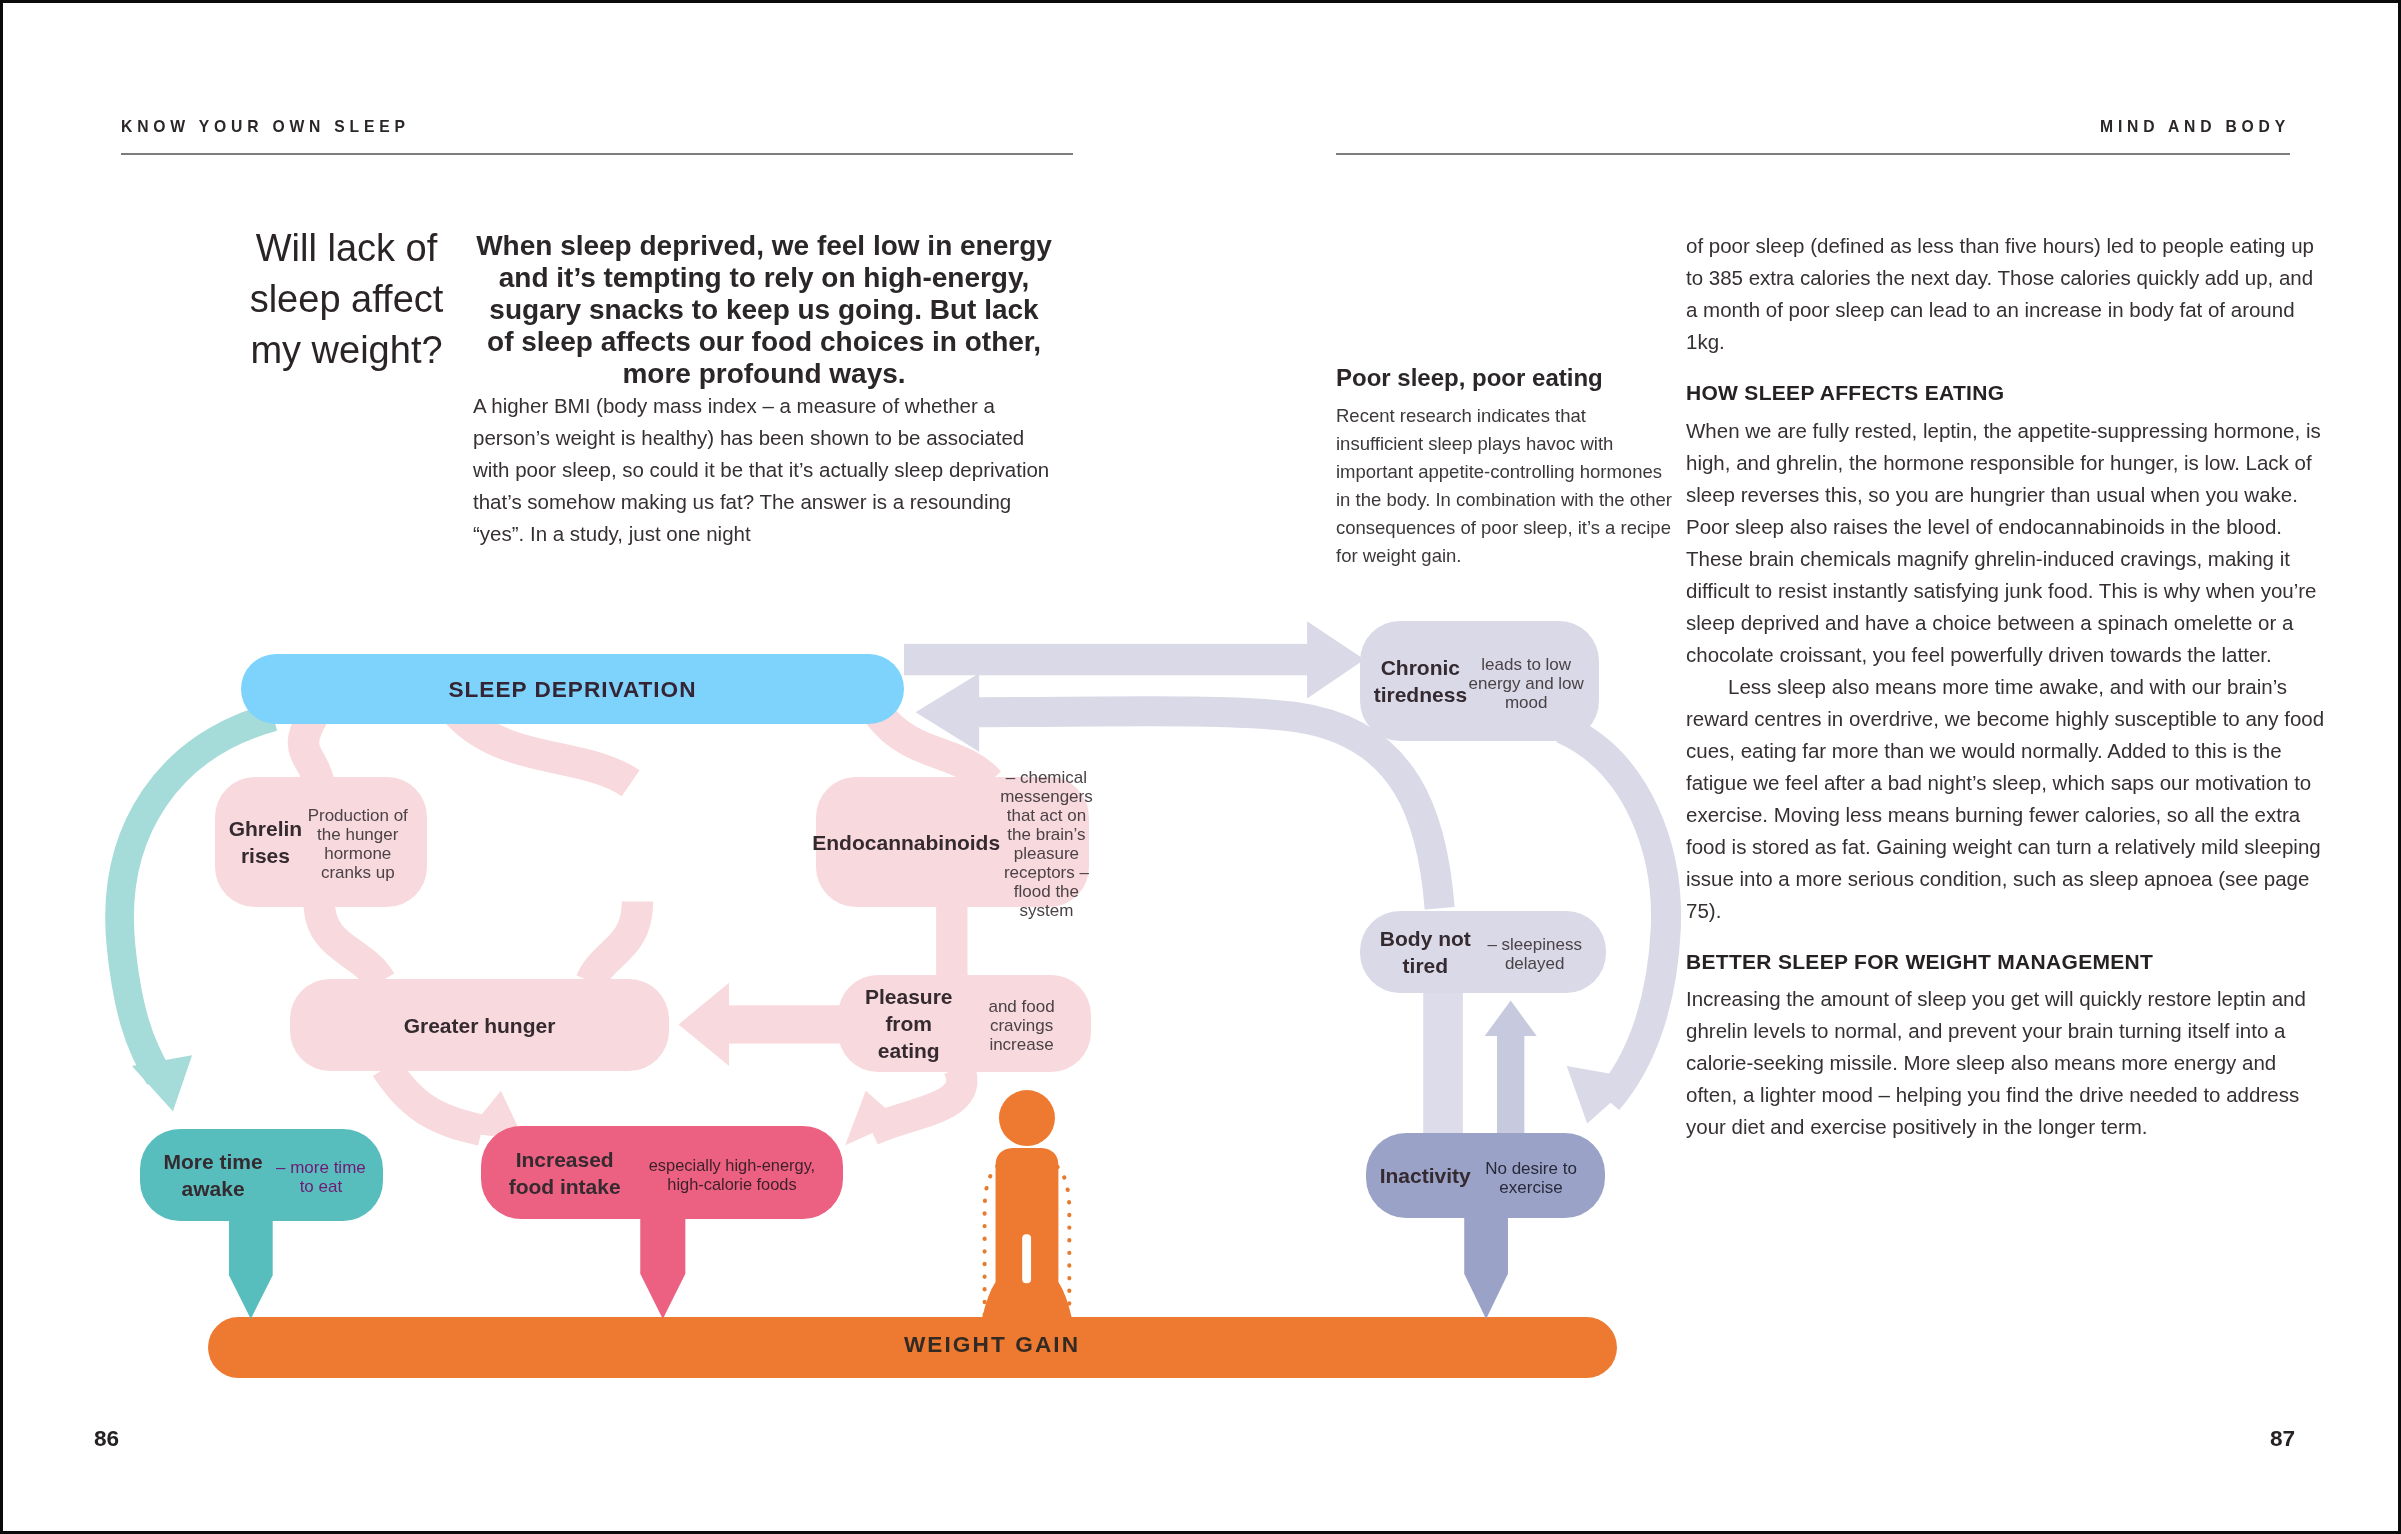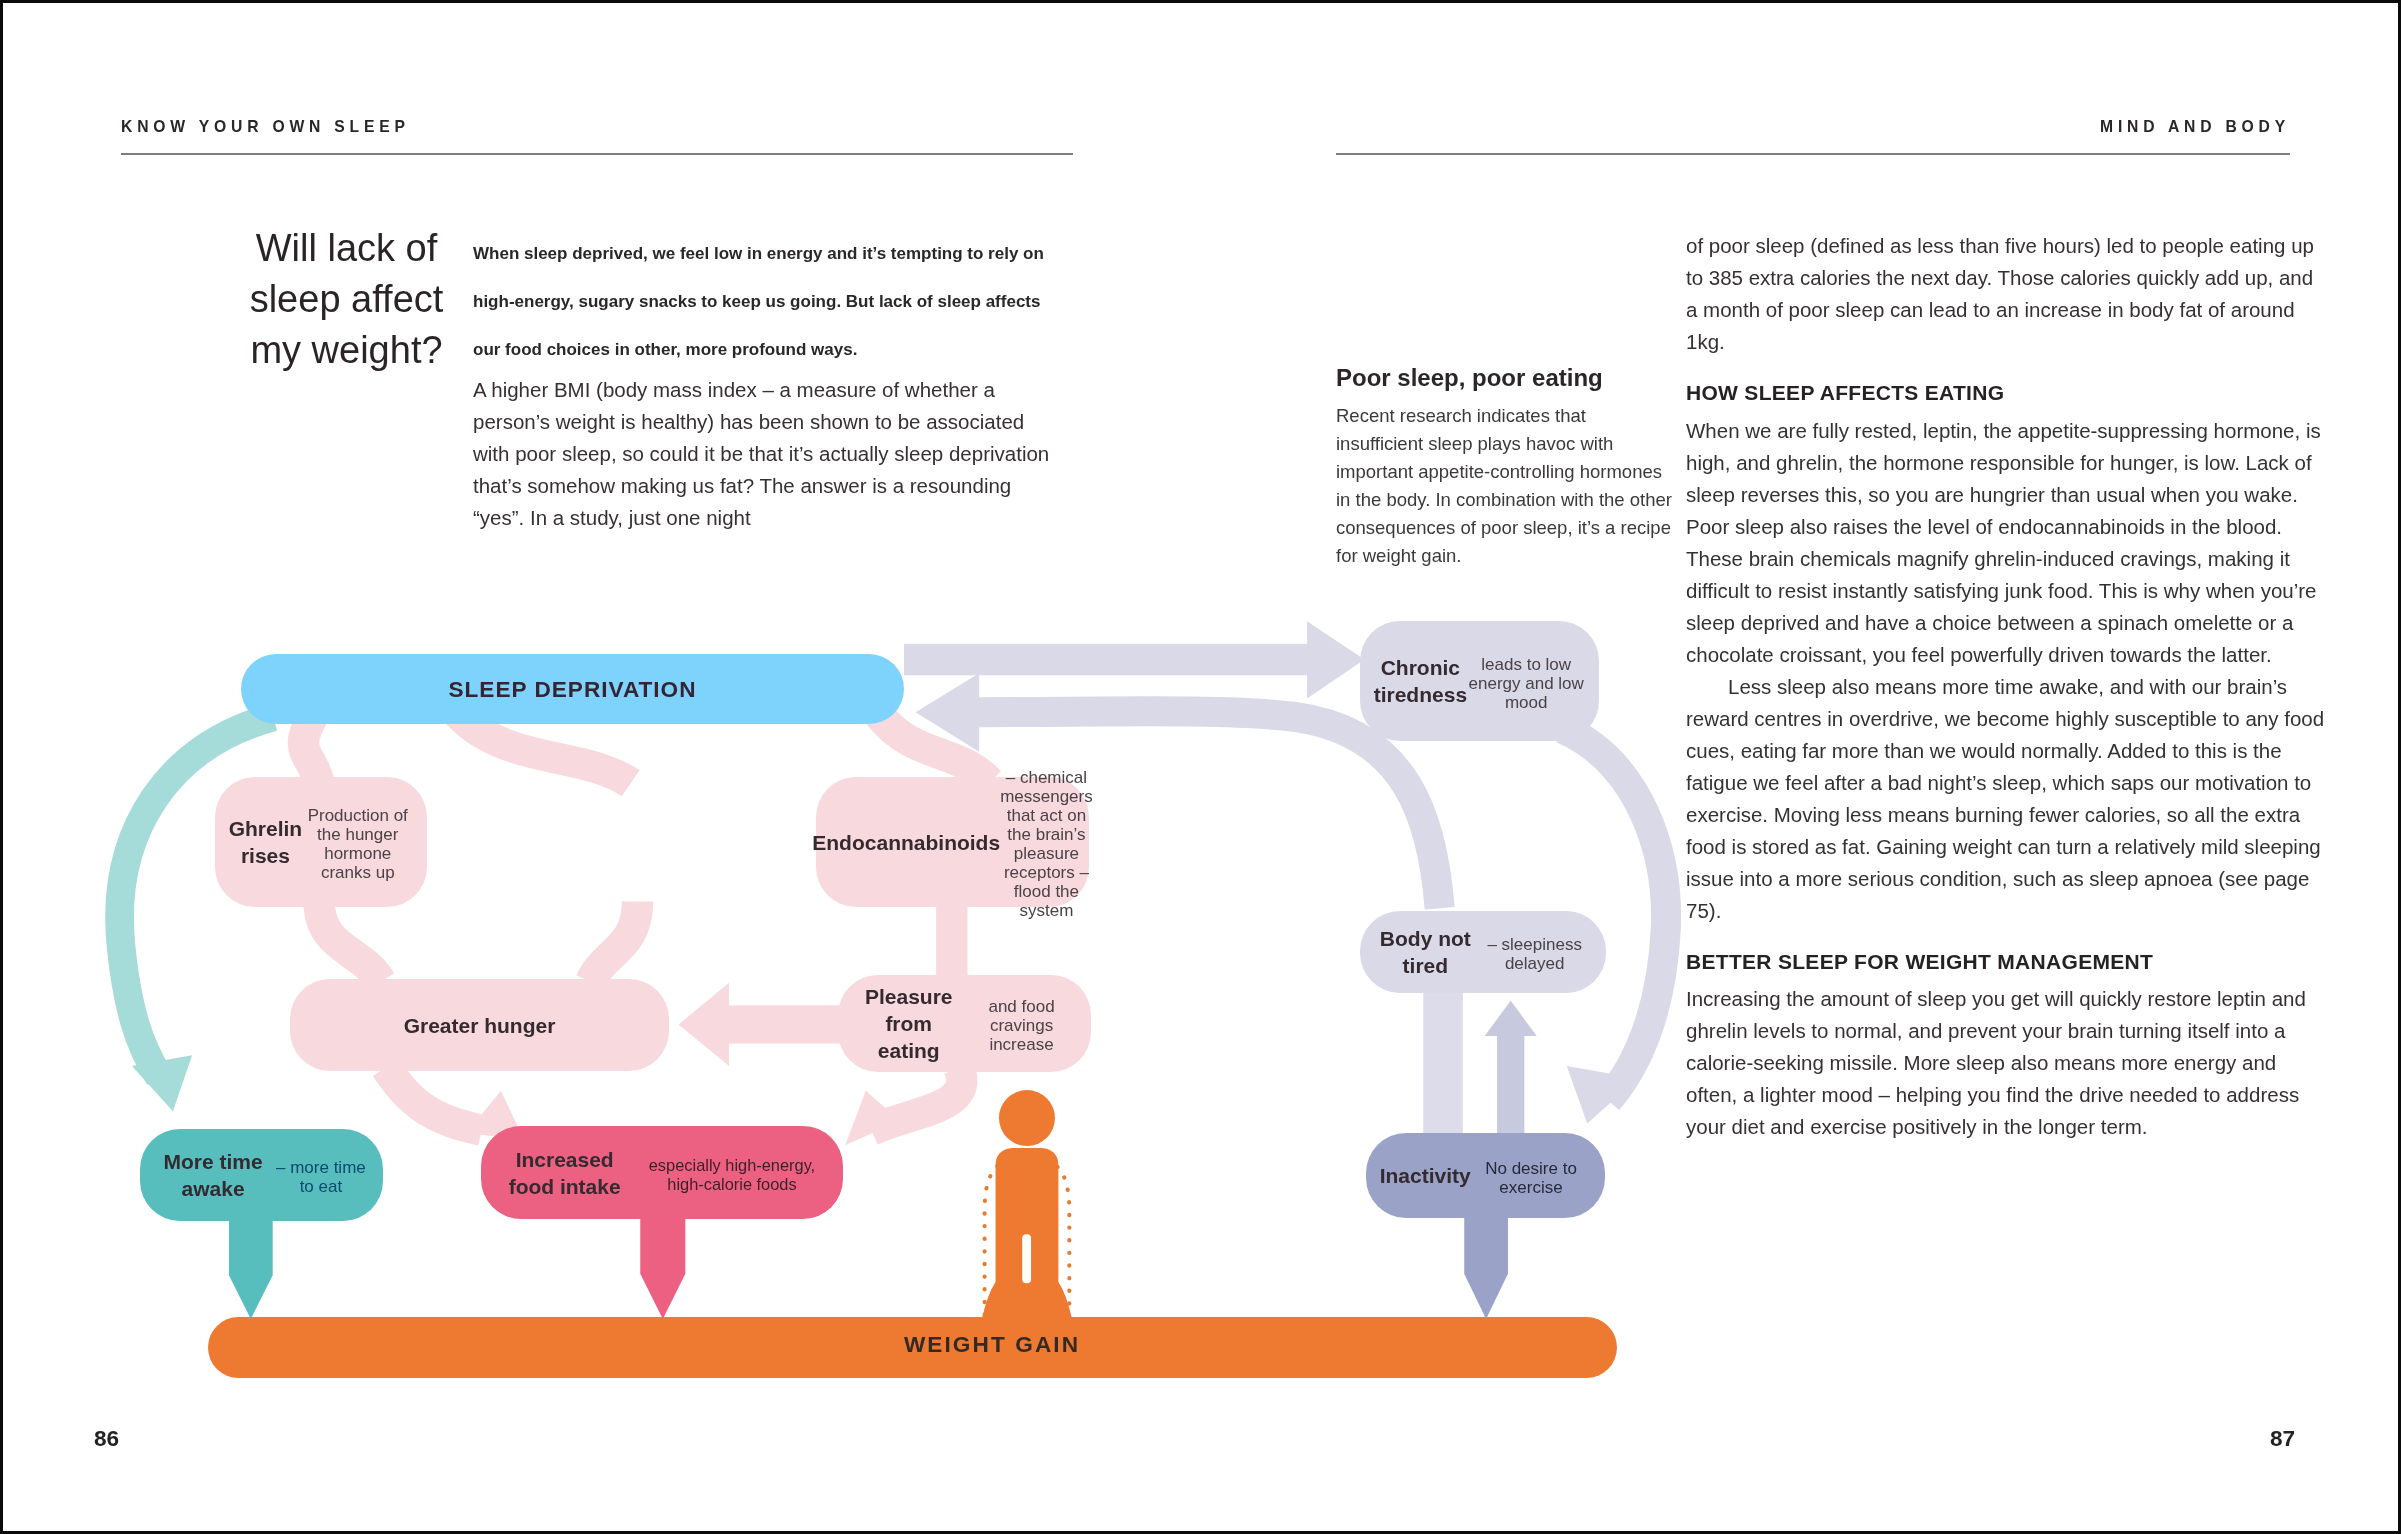--- a/index.html
+++ b/index.html
@@ -6,21 +6,21 @@
   #canvas{
     position:relative;width:2401px;height:1534px;background:#ffffff;
     border:3.4px solid #0b0b0b;box-sizing:border-box;overflow:hidden;
     font-family:"Liberation Sans", sans-serif;color:#2f2b2d;
   }
   .abs{position:absolute;}
   .kicker{font-size:15.7px;font-weight:600;letter-spacing:4.8px;color:#2b2627;}
   .rule{height:2.1px;background:#7d7d7d;}
   .page-num{font-size:22.6px;font-weight:600;color:#262224;}
   .title{font-size:38px;line-height:51px;text-align:center;color:#2b2426;}
-  .lede{font-size:17px;line-height:48px;font-weight:700;color:#2b2628;margin:0;}
+  .lede{font-size:28px;line-height:32px;font-weight:700;color:#2b2628;margin:0;text-align:center;}
   .bodycopy{font-size:20.5px;line-height:32px;color:#363032;margin:0;}
   .indent{text-indent:42px;}
   .col-heading{font-size:21px;font-weight:700;letter-spacing:0.3px;color:#262123;margin:23px 0 9.6px 0;}
   .sidebar-title{font-size:24px;font-weight:600;color:#2b2628;margin:0 0 9.6px 0;}
   .sidebar-body{font-size:18.5px;line-height:28px;color:#3d383a;margin:0;}
   .pill{
     border-radius:40px;display:flex;align-items:center;justify-content:center;
     text-align:center;box-sizing:border-box;padding:6.8px 13.7px;
   }
   .pill .t{font-size:21px;font-weight:700;color:#342a30;line-height:27px;}
@@ -149,21 +149,21 @@
     <span class="t">Greater hunger</span>
   </div>
 
   <div class="pill pink-light abs" style="left:835px;top:972px;width:253px;height:97px;z-index:3;">
     <span class="t">Pleasure from eating</span>
     <span class="b">and food cravings increase</span>
   </div>
 
   <div class="pill teal abs" style="left:137px;top:1126px;width:243px;height:92px;z-index:3;">
     <span class="t">More time awake</span>
-    <span class="b" style="color:#0c4a6e;">– more time to eat</span>
+    <span class="b" style="color:#701a75;">– more time to eat</span>
   </div>
 
   <div class="pill pink-bright abs" style="left:478px;top:1123px;width:362px;height:93px;z-index:3;">
     <span class="t">Increased food intake</span>
     <span class="b" style="color:#3c1f28;font-size:16.4px;">especially high-energy, high-calorie foods</span>
   </div>
 
   <div class="pill lavender abs" style="left:1357px;top:618px;width:239px;height:120px;z-index:3;">
     <span class="t">Chronic tiredness</span>
     <span class="b">leads to low energy and low mood</span>

